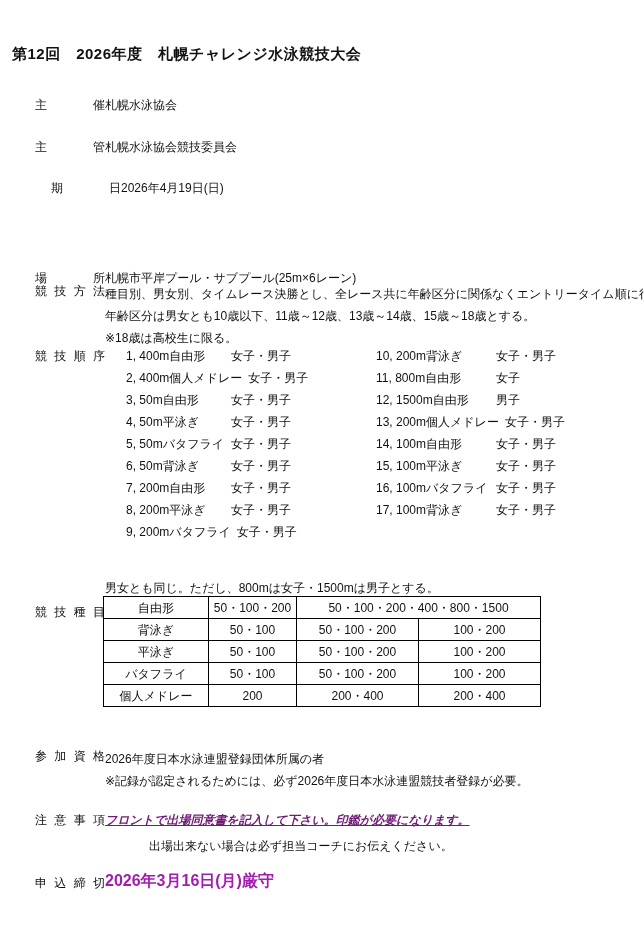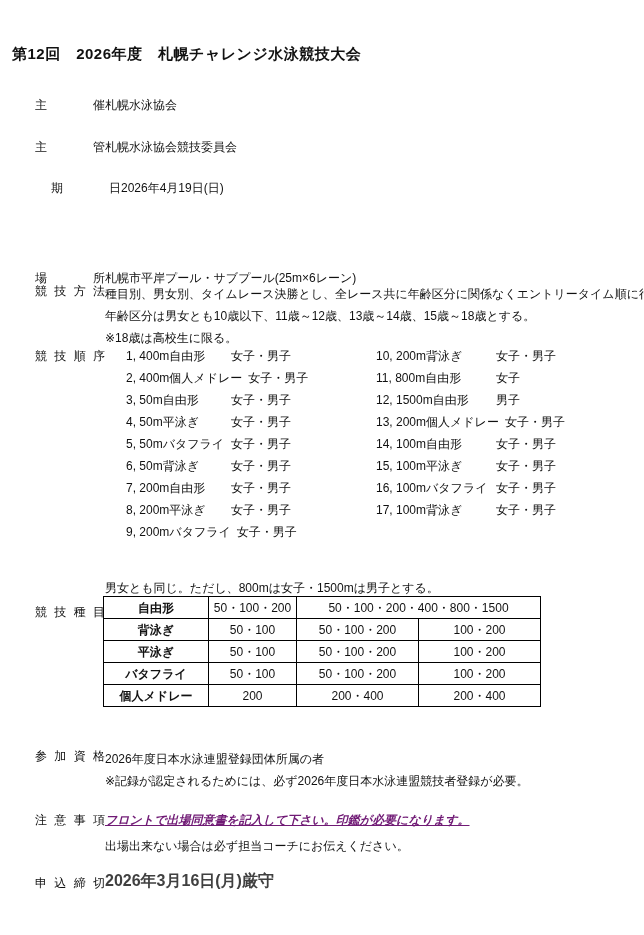--- a/index.html
+++ b/index.html
@@ -20,24 +20,24 @@
   .ev-col.left { width:250px; }
   .ev-row { display:flex; height:22px; white-space:nowrap; }
   .left  .ev-name { min-width:105px; padding-right:6px; }
   .right .ev-name { min-width:120px; padding-right:6px; }
 
   .tbl-note { position:absolute; left:105px; top:580px; white-space:nowrap; }
   .shumoku-label { position:absolute; left:35px; top:604px; width:70px; text-align-last:justify; text-align:justify; overflow:hidden; white-space:nowrap; }
 
   table.ev-table { position:absolute; left:103px; top:596px; border-collapse:collapse; table-layout:fixed; width:438px; }
   table.ev-table td { border:1px solid #000; text-align:center; height:22px; padding:1px 2px; white-space:nowrap; overflow:hidden; }
-  td.c1 { width:105px;font-weight:bold; } td.c2 { width:88px; } td.c3 { width:90px; } td.c4 { width:155px; }
+  td.c1 { width:105px; } td.c2 { width:88px; } td.c3 { width:90px; } td.c4 { width:155px; }
 
   .warn-line { color:#701a75; font-style:italic; font-weight:bold; text-decoration:underline; }
-  .deadline { color:#404040; font-size:16px; font-weight:bold; line-height:18px; }
+  .deadline { color:#a21caf; font-size:16px; font-weight:bold; line-height:18px; }
   .sec-deadline .sec-label { padding-top:3px; }
 </style>
 </head>
 <body>
 
 <div class="page">
 
   <div class="doc-title">第12回　2026年度　札幌チャレンジ水泳競技大会</div>
 
   <div class="sec" style="top:97px;">
@@ -189,21 +189,21 @@
     <div class="sec-content ml">
       <div>2026年度日本水泳連盟登録団体所属の者</div>
       <div>※記録が認定されるためには、必ず2026年度日本水泳連盟競技者登録が必要。</div>
     </div>
   </div>
 
   <div class="sec" style="top:812px;">
     <div class="sec-label">注意事項</div>
     <div class="sec-content">
       <div class="warn-line">フロントで出場同意書を記入して下さい。印鑑が必要になります。</div>
-      <div style="margin-top:10px;">出場出来ない場合は必ず担当コーチにお伝えください。</div>
+      <div style="margin-top:10px;margin-left:44px;">出場出来ない場合は必ず担当コーチにお伝えください。</div>
     </div>
   </div>
 
   <div class="sec sec-deadline" style="top:872px;">
     <div class="sec-label">申込締切</div>
     <div class="sec-content deadline">2026年3月16日(月)厳守</div>
   </div>
 
 </div>
 

